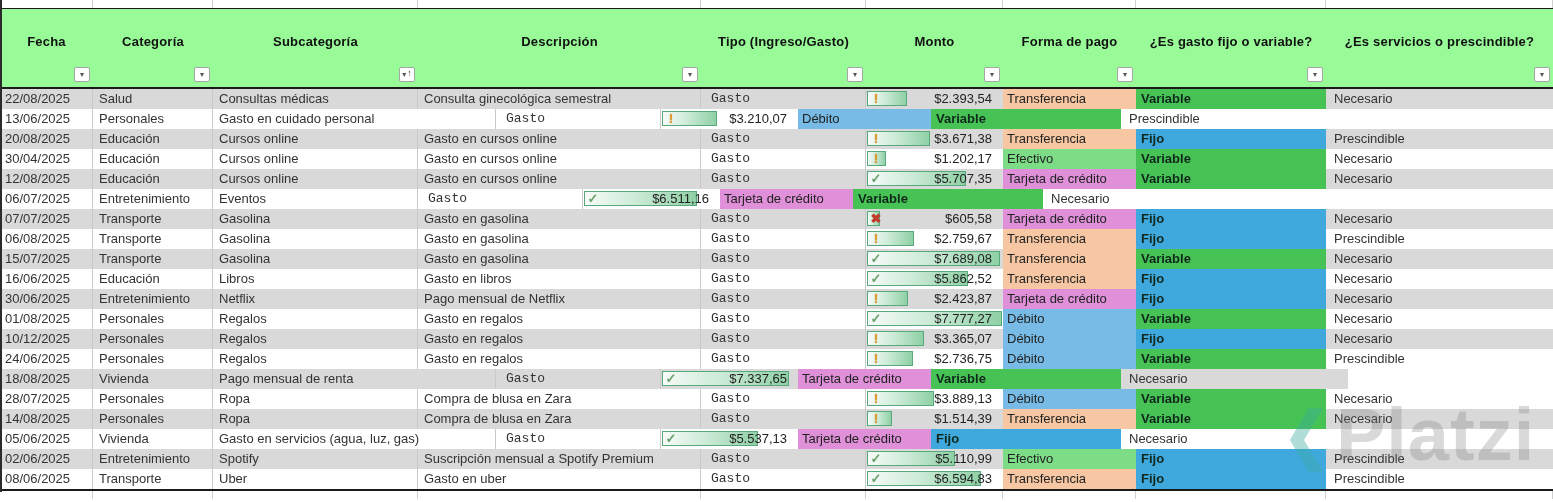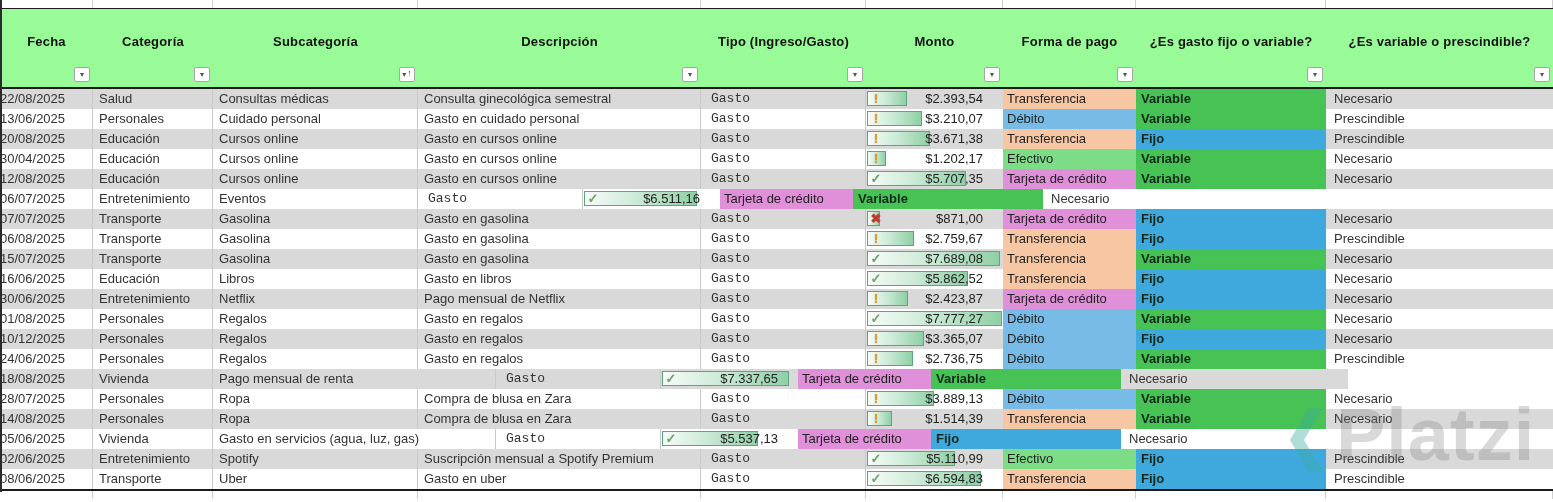--- a/index.html
+++ b/index.html
@@ -25,31 +25,31 @@
   .row { display:flex; width:100%; height:20px; }
   .cell { height:100%; font-size:13px; line-height:19px; color:#333; white-space:nowrap; overflow:hidden; }
   .grid { border-right:1px solid #c9c9c9; }
   .row.odd .band { background:#d9d9d9; }
   .row.even .band { background:#ffffff; }
 
   
   .c0{width:93px;} .c1{width:120px;} .c2{width:205px;} .c3{width:283px;} .c4{width:165px;}
   .c5{width:137px;} .c6{width:133px;} .c7{width:190px;} .c8{width:227px;}
 
-  .pad-s{} .pad-m{padding-left:6px;} .pad-t{padding-left:10px;font-family:Liberation Mono, monospace;} .pad-n{padding-left:8px;}
+  .pad-s{padding-left:5px;} .pad-m{padding-left:6px;} .pad-t{padding-left:10px;font-family:Liberation Mono, monospace;} .pad-n{padding-left:8px;}
 
   .monto { position:relative; }
   .dbar { position:absolute; left:1px; top:2px; height:15px;
           background:linear-gradient(90deg,#f6fbf7 0%,#cdeBD8 45%,#8fd0a5 100%);
           border:1px solid #58a87d; }
   .m-icon { position:absolute; left:3px; top:0; width:14px; text-align:center; font-weight:bold; font-size:13px; z-index:2; }
   .m-icon.warning { color:#e39b2d; text-shadow:0 0 1px #b97708; }
   .m-icon.check { color:#6fa070; }
   .m-icon.cross { color:#c3392b; }
-  .m-val { position:relative; z-index:1; display:block; width:100%; text-align:right; padding-right:20px; color:#222; }
+  .m-val { position:relative; z-index:1; display:block; width:100%; text-align:right; padding-right:11px; color:#222; }
 
   .fv { font-weight:bold; color:#10281c; padding-left:5px; }
   .pago { padding-left:4px; color:#222; }
 
   .watermark { position:absolute; left:1283px; top:392px; z-index:4; display:flex; align-items:center;
                font-size:74px; font-weight:bold; pointer-events:none; }
   .wm-logo { color:rgba(60,170,160,0.40); font-size:56px; margin-right:6px; transform:scaleY(1.1); }
   .wm-text { color:rgba(130,130,130,0.30); letter-spacing:1px; }
 </style>
 </head>
@@ -114,21 +114,21 @@
           <span class="fb-arrow">▾</span>
         </div>
       </div>
       <div class="hcell c7">
         <div class="hlabel">¿Es gasto fijo o variable?</div>
         <div class="fbtn">
           <span class="fb-arrow">▾</span>
         </div>
       </div>
       <div class="hcell c8">
-        <div class="hlabel">¿Es variable o prescindible?</div>
+        <div class="hlabel">¿Es servicios o prescindible?</div>
         <div class="fbtn">
           <span class="fb-arrow">▾</span>
         </div>
       </div>
     </div>
 
   <div class="tbody" id="tbody">
       <div class="row odd">
         <div class="cell c0 band grid pad-s">22/08/2025</div>
         <div class="cell c1 band grid pad-m">Salud</div>
@@ -140,21 +140,20 @@
           <span class="m-icon warning">!</span>
           <span class="m-val">$2.393,54</span>
         </div>
         <div class="cell c6 pago" style="background: rgb(246, 199, 162);">Transferencia</div>
         <div class="cell c7 fv" style="background: rgb(71, 195, 86);">Variable</div>
         <div class="cell c8 band pad-n">Necesario</div>
       </div>
       <div class="row even">
         <div class="cell c0 band grid pad-s">13/06/2025</div>
         <div class="cell c1 band grid pad-m">Personales</div>
-        <div class="cell c2 band grid pad-m">Cuidado personal</div>
         <div class="cell c3 band grid pad-m">Gasto en cuidado personal</div>
         <div class="cell c4 band grid pad-t">Gasto</div>
         <div class="cell c5 band monto">
           <div class="dbar" style="width: calc(41.3% - 2px);"></div>
           <span class="m-icon warning">!</span>
           <span class="m-val">$3.210,07</span>
         </div>
         <div class="cell c6 pago" style="background: rgb(119, 187, 230);">Débito</div>
         <div class="cell c7 fv" style="background: rgb(71, 195, 86);">Variable</div>
         <div class="cell c8 band pad-n">Prescindible</div>
@@ -220,21 +219,21 @@
       </div>
       <div class="row odd">
         <div class="cell c0 band grid pad-s">07/07/2025</div>
         <div class="cell c1 band grid pad-m">Transporte</div>
         <div class="cell c2 band grid pad-m">Gasolina</div>
         <div class="cell c3 band grid pad-m">Gasto en gasolina</div>
         <div class="cell c4 band grid pad-t">Gasto</div>
         <div class="cell c5 band monto">
           <div class="dbar" style="width: calc(11.2% - 2px);"></div>
           <span class="m-icon cross">✖</span>
-          <span class="m-val">$871,00</span>
+          <span class="m-val">$605,58</span>
         </div>
         <div class="cell c6 pago" style="background: rgb(223, 144, 217);">Tarjeta de crédito</div>
         <div class="cell c7 fv" style="background: rgb(63, 169, 222);">Fijo</div>
         <div class="cell c8 band pad-n">Necesario</div>
       </div>
       <div class="row even">
         <div class="cell c0 band grid pad-s">06/08/2025</div>
         <div class="cell c1 band grid pad-m">Transporte</div>
         <div class="cell c2 band grid pad-m">Gasolina</div>
         <div class="cell c3 band grid pad-m">Gasto en gasolina</div>

